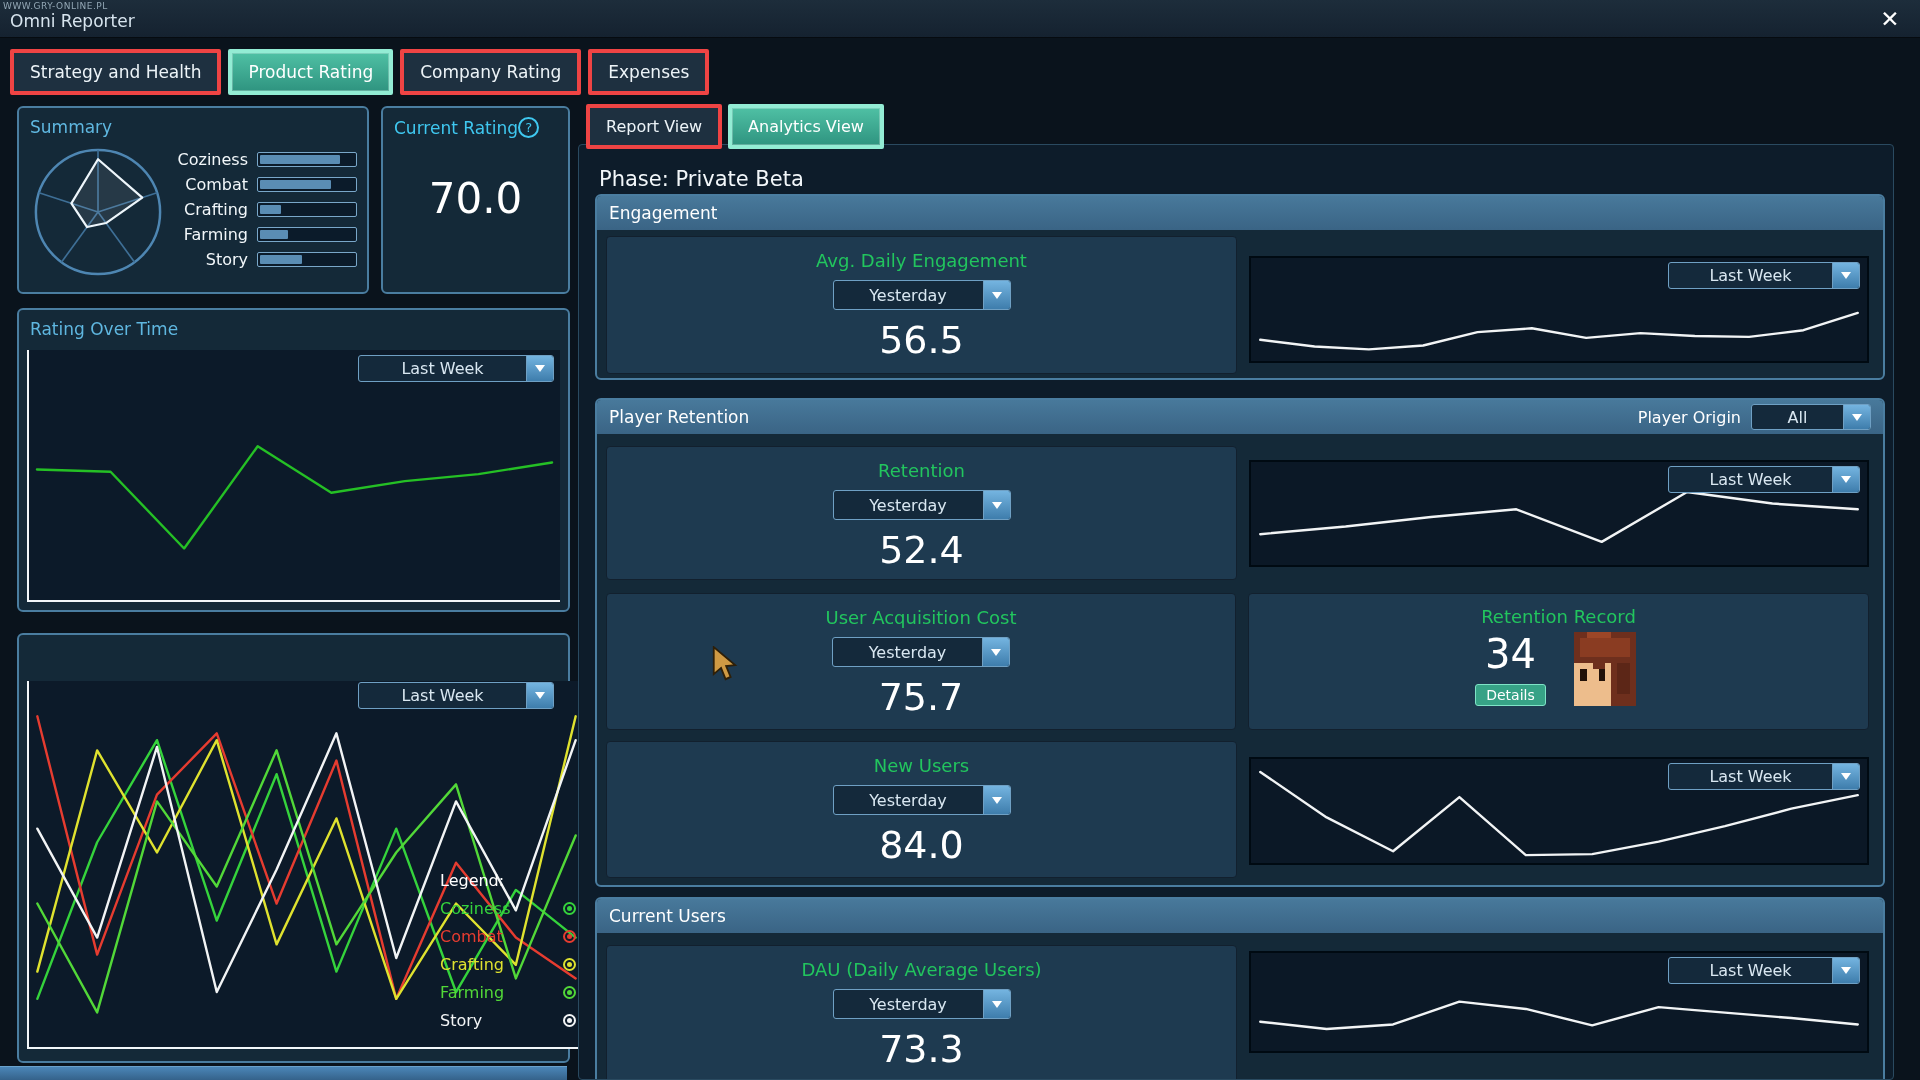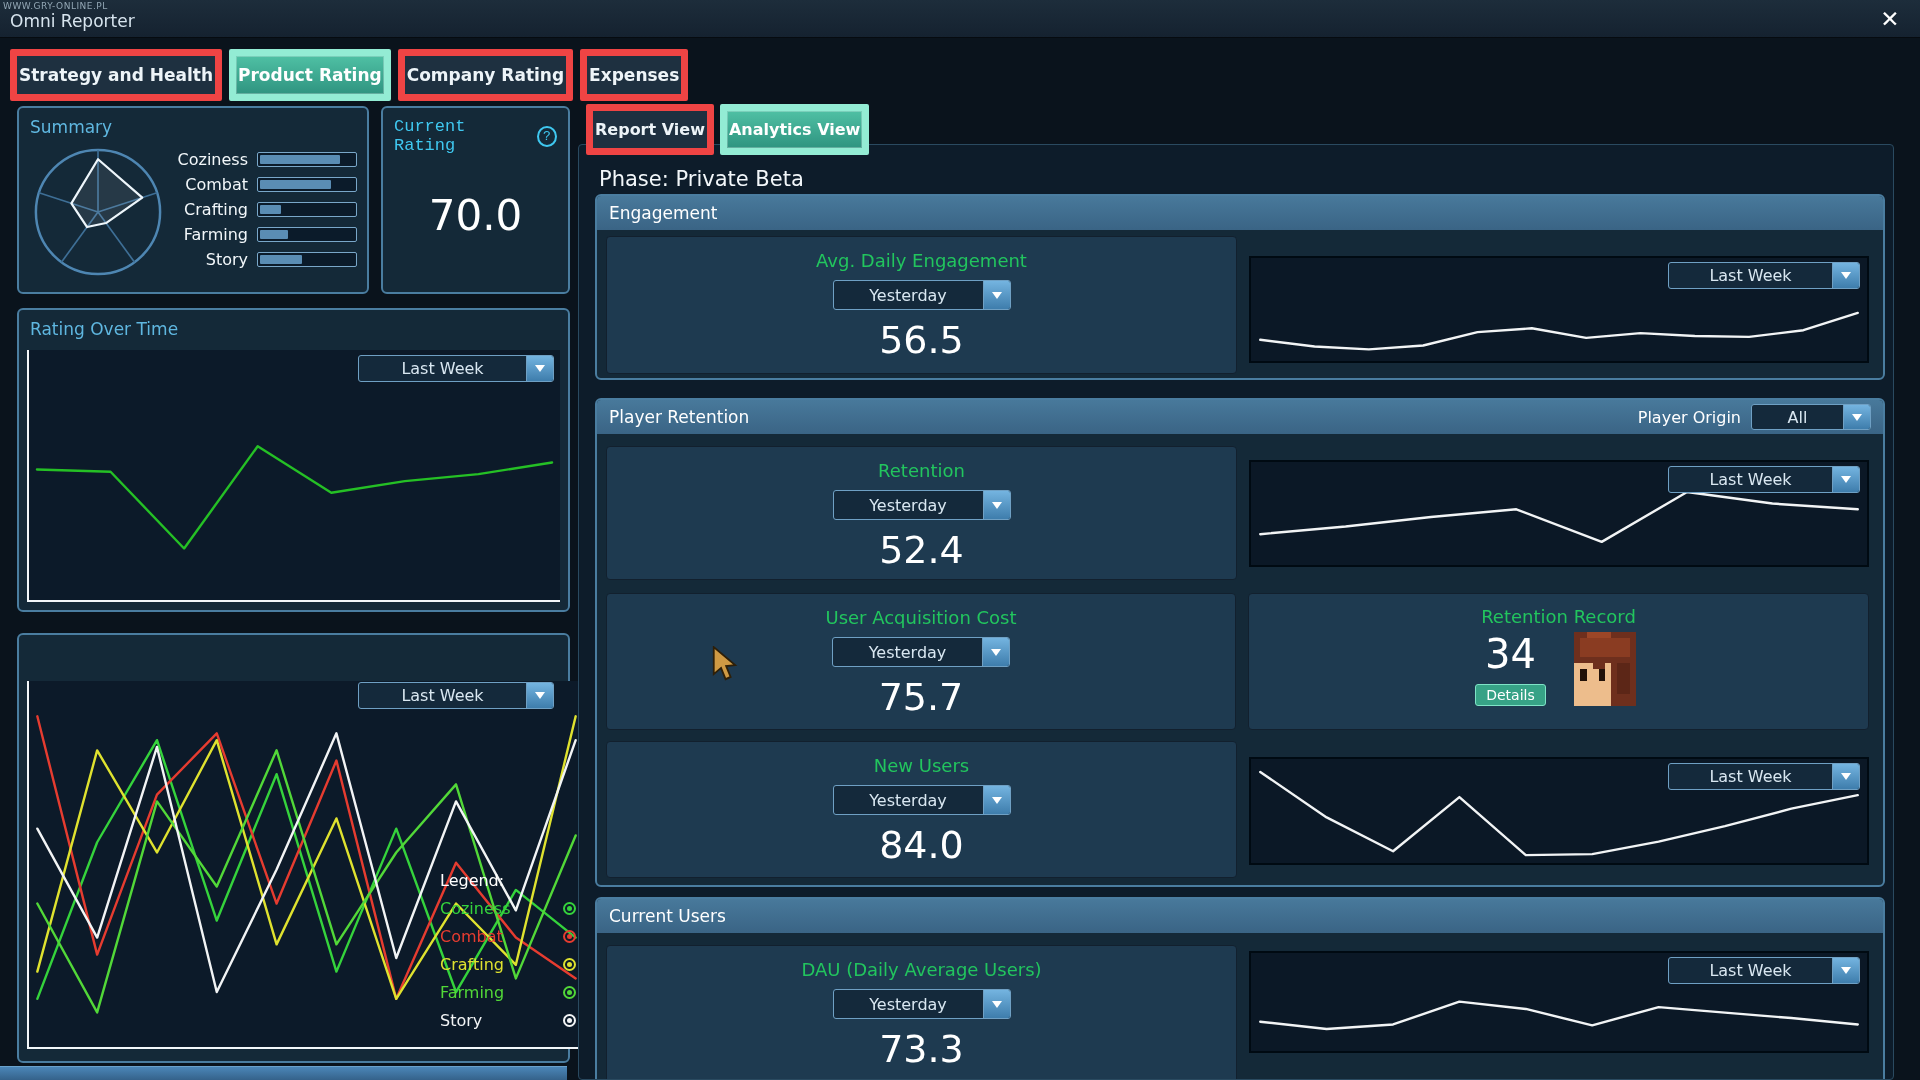--- a/index.html
+++ b/index.html
@@ -4,37 +4,37 @@
 <style>
   *{box-sizing:border-box;margin:0;padding:0;}
   html,body{width:1920px;height:1080px;}
   body{background:#0a131c;font-family:"DejaVu Sans","Liberation Sans",sans-serif;color:#e9f1f6;overflow:hidden;position:relative;}
   .watermark{position:absolute;top:1px;left:3px;font-size:9px;color:#93a7b5;letter-spacing:.5px;z-index:60;}
   .titlebar{position:absolute;top:0;left:0;width:1920px;height:38px;background:linear-gradient(#1d2d3b,#152230);border-bottom:1px solid #060b10;}
   .win-title{position:absolute;left:10px;top:11px;font-size:17px;color:#d7e4ee;}
   .close-btn{position:absolute;right:14px;top:4px;width:32px;height:30px;background:none;border:none;color:#fff;font-size:23px;cursor:pointer;font-family:inherit;}
   .tabrow{position:absolute;top:49px;left:10px;display:flex;gap:7px;z-index:5;}
   .subtabs{position:absolute;left:586px;top:104px;display:flex;gap:6px;z-index:6;}
-  .tab{padding:9px 2px;font-size:17px;color:#edf4f8;background:#1e3040;border:7px solid #ef4444;border-radius:2px;cursor:pointer;white-space:nowrap;font-weight:bold;}
+  .tab{padding:9px 16px;font-size:17px;color:#edf4f8;background:#1e3040;border:4px solid #ef4444;border-radius:2px;cursor:pointer;white-space:nowrap;}
   .tab.active{background:linear-gradient(#4fc0a4,#2f9480);border-color:#93ecd4;color:#fff;box-shadow:inset 0 0 0 1px rgba(255,255,255,.25);}
   .panel{position:absolute;background:#142938;border:2px solid #4a7da0;border-radius:6px;}
   .panel-title{color:#5fb7e0;font-size:17px;padding:9px 11px 4px;}
   .panel-hdr{height:34px;background:linear-gradient(#48799b,#3a6485);border-radius:4px 4px 0 0;display:flex;align-items:center;padding:0 12px;font-size:17px;color:#fff;}
   .hdr-right{margin-left:auto;display:flex;align-items:center;justify-content:space-between;}
   .origin-label{font-size:16px;color:#fff;margin-right:10px;}
   
   .summary-body{display:flex;align-items:flex-start;padding:0 10px;}
   .radar{width:138px;height:138px;flex:none;margin-top:2px;}
   .attr-list{flex:1;margin-left:4px;margin-top:2px;}
   .attr-row{display:flex;align-items:center;margin:8px 0;gap:9px;height:17px;}
   .attr-label{flex:1;text-align:right;font-size:16px;color:#f2f7fa;}
   .bar{width:100px;height:15px;border:1px solid #79a7c9;border-radius:2px;background:#0b1b2a;padding:2px;flex:none;}
   .bar-fill{display:block;height:100%;background:#5a8db4;border-radius:1px;}
   
-  .cr-title-row{display:flex;align-items:center;gap:8px;padding:9px 11px 0;font-family:Liberation Mono, monospace;}
+  .cr-title-row{display:flex;align-items:center;padding:9px 11px 0;}
   .cr-title{color:#3fc8f0;font-size:17px;}
   .help-icon{width:21px;height:21px;border:2px solid #3fc8f0;border-radius:50%;color:#3fc8f0;font-size:13px;display:flex;align-items:center;justify-content:center;cursor:pointer;}
   .cr-value{text-align:center;font-size:42px;margin-top:36px;color:#fff;}
   
   .dd{display:flex;height:30px;border:1px solid #6fa0c4;border-radius:3px;background:#14293b;overflow:hidden;cursor:pointer;}
   .dd-val{flex:1;display:flex;align-items:center;justify-content:center;font-size:16px;color:#d9e7f1;}
   .dd-btn{width:27px;background:linear-gradient(#74b4e0,#3e7dac);border-left:1px solid #6fa0c4;display:flex;align-items:center;justify-content:center;}
   .dd-btn::after{content:"";width:0;height:0;border-left:5px solid transparent;border-right:5px solid transparent;border-top:7px solid #fff;}
   .metric-dd{width:178px;margin-top:9px;}
   .chart-dd{position:absolute;top:4px;right:7px;width:192px;height:27px;z-index:4;}

